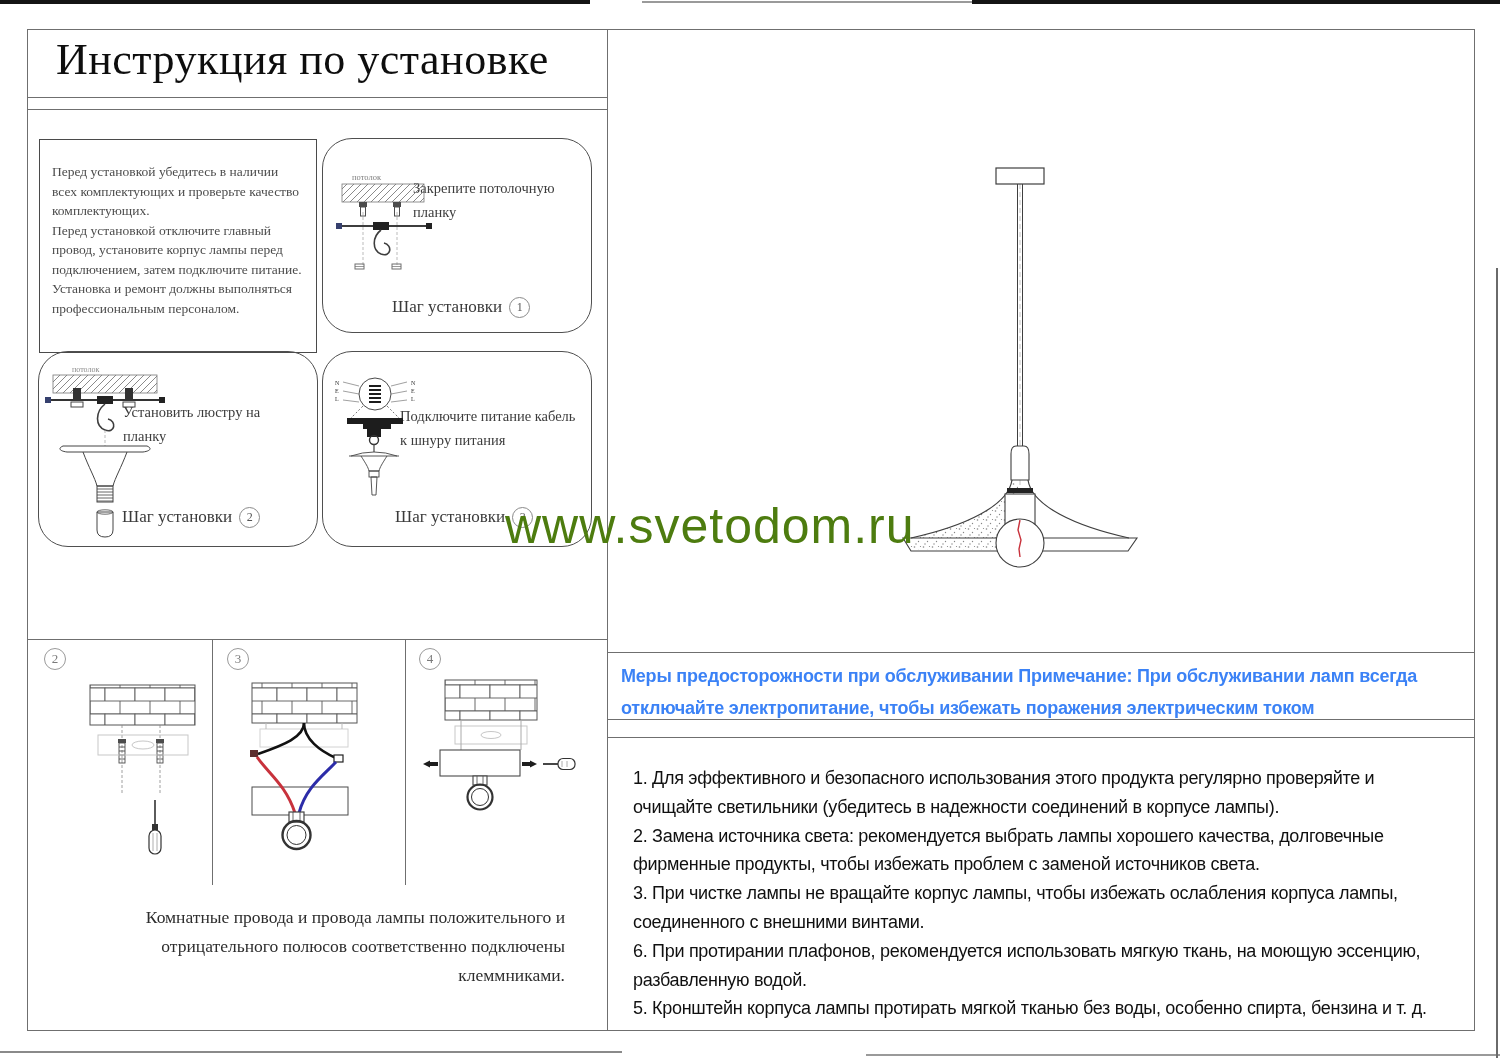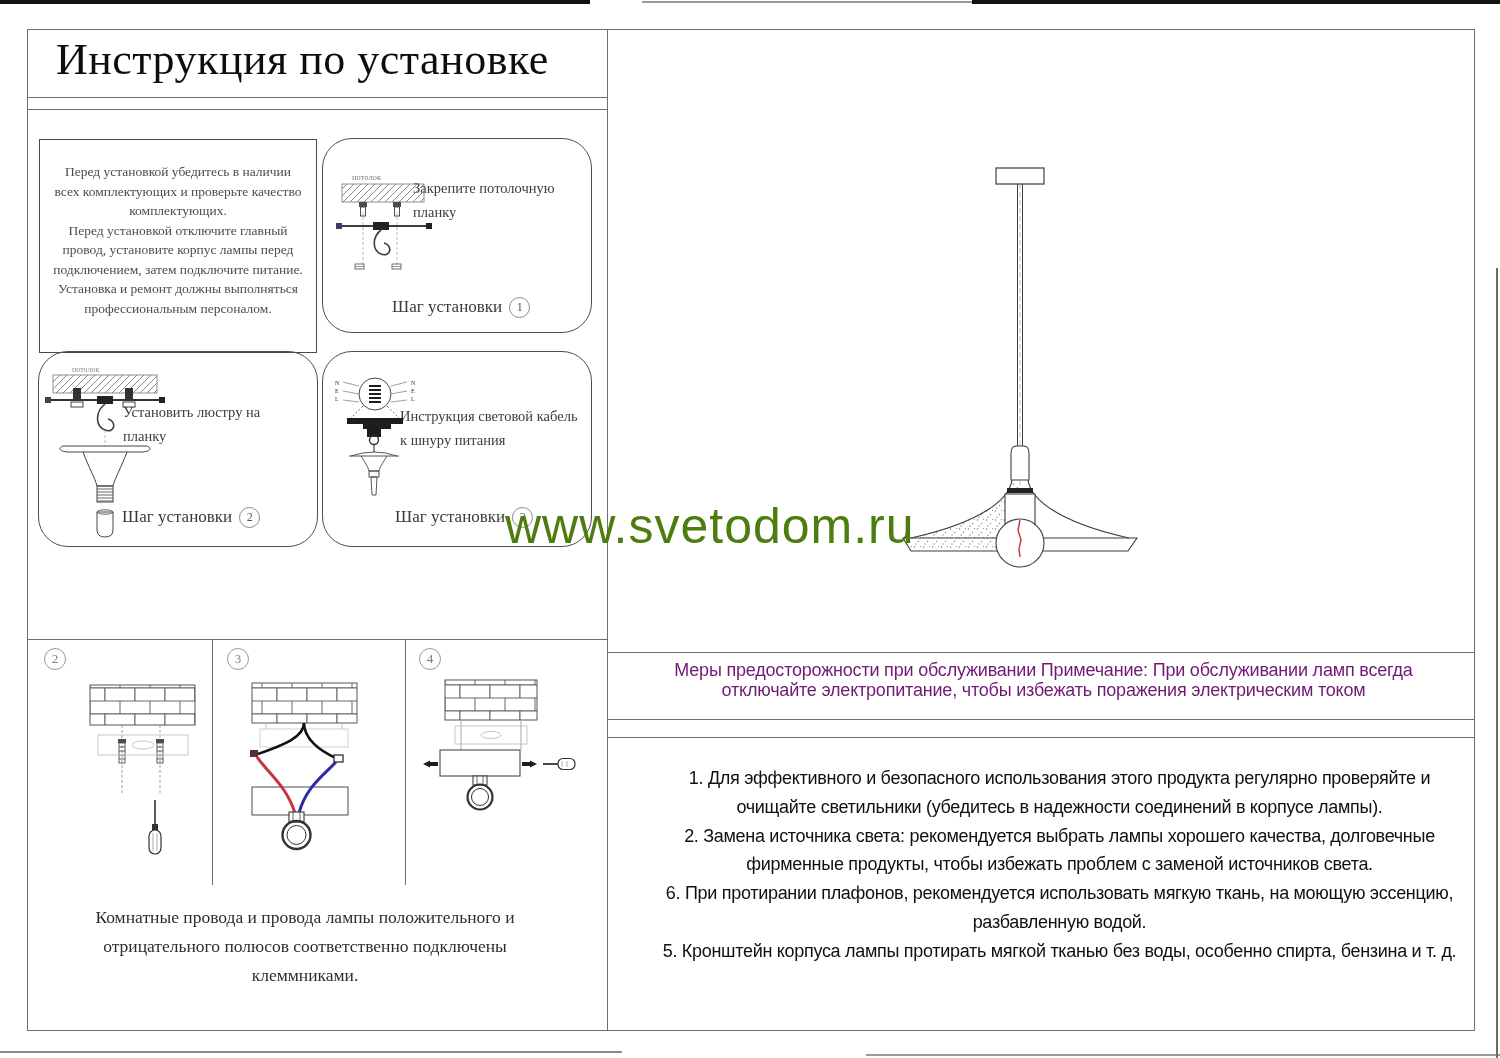--- a/index.html
+++ b/index.html
@@ -1,38 +1,38 @@
 <!DOCTYPE html>
 <html><head>
 <meta charset="utf-8">
 <style>
   html,body{margin:0;padding:0;background:#fff;}
   #page{position:relative;width:1500px;height:1058px;background:#ffffff;
         font-family:"Liberation Serif","DejaVu Serif",serif;overflow:hidden;}
-  .abs{position:absolute;text-align:center;}
+  .abs{position:absolute;}
   .hline{position:absolute;height:1px;background:#6f6f6f;}
   .vline{position:absolute;width:1px;background:#6f6f6f;}
   .frame{position:absolute;border:1px solid #6f6f6f;}
   #title{left:56px;top:34px;font-size:44px;color:#0e0e0e;letter-spacing:.5px;}
   #warnbox{left:39px;top:139px;width:252px;height:168px;border:1px solid #4a4a4a;
            padding:22px 12px;font-size:13.5px;line-height:19.5px;color:#4c4c4c;white-space:pre-line;}
   .stepbox{position:absolute;border:1px solid #4f4f4f;border-radius:30px;}
   .caption{position:absolute;font-size:14.5px;line-height:24px;color:#3c3c3c;white-space:pre-line;}
   .steplabel{position:absolute;font-size:17px;color:#3a3a3a;display:flex;align-items:flex-start;gap:7px;}
   .circnum{display:inline-block;width:19px;height:19px;border:1px solid #8a8a8a;border-radius:50%;
            font-size:12px;line-height:19px;text-align:center;color:#555;}
   .panelnum{position:absolute;width:20px;height:20px;border:1px solid #9a9a9a;border-radius:50%;
             font-size:13px;line-height:20px;text-align:center;color:#7a7a7a;}
-  #bottom-note{left:45px;top:903px;width:520px;text-align:center;font-size:17.5px;
+  #bottom-note{left:45px;top:903px;width:520px;text-align:right;font-size:17.5px;
                line-height:29px;color:#2d2d2d;white-space:pre-line;}
   #watermark{left:505px;top:497px;font-family:"Liberation Sans","DejaVu Sans",sans-serif;
              font-weight:normal;font-size:50px;color:#4d7c0f;letter-spacing:1px;z-index:4;pointer-events:none;}
   .sans{font-family:"Liberation Sans","DejaVu Sans",sans-serif;}
-  #precaution{left:621px;top:660px;width:845px;font-size:18px;line-height:20px;color:#701a75;
-              letter-spacing:-0.2px;white-space:pre-line;}
+  #precaution{left:621px;top:660px;width:845px;font-size:18px;line-height:32px;color:#3b82f6;
+              letter-spacing:-0.2px;white-space:pre-line;font-weight:bold;}
   #carelist{left:621px;top:752px;width:853px;font-size:18px;line-height:28.8px;color:#101010;
             letter-spacing:-0.3px;list-style:none;margin:12px;padding:0;}
   #carelist li{white-space:pre-line;}
   svg{position:absolute;overflow:visible;}
   svg text{font-family:"Liberation Serif","DejaVu Serif",serif;}
 </style>
 </head>
 <body>
 
 <div id="page">
@@ -77,21 +77,21 @@
 профессиональным персоналом.</div>
 
   <div class="stepbox" style="left:322px;top:138px;width:268px;height:193px;"></div>
   <div class="stepbox" style="left:38px;top:351px;width:278px;height:194px;"></div>
   <div class="stepbox" style="left:322px;top:351px;width:268px;height:194px;"></div>
 
   <div class="caption" style="left:413px;top:176px;width:165px;">Закрепите потолочную
 планку</div>
   <div class="caption" style="left:123px;top:400px;width:165px;">Установить люстру на
 планку</div>
-  <div class="caption" style="left:400px;top:404px;width:185px;">Инструкция световой кабель
+  <div class="caption" style="left:400px;top:404px;width:185px;">Подключите питание кабель
 к шнуру питания</div>
 
   <div class="steplabel" style="left:392px;top:297px;">
     <span>Шаг установки</span>
     <span class="circnum">1</span>
   </div>
   <div class="steplabel" style="left:122px;top:507px;">
     <span>Шаг установки</span>
     <span class="circnum">2</span>
   </div>
@@ -287,20 +287,22 @@
   <div class="abs sans" id="precaution">Меры предосторожности при обслуживании Примечание: При обслуживании ламп всегда
 отключайте электропитание, чтобы избежать поражения электрическим током</div>
   <div class="hline" style="left:608px;top:719px;width:866px;"></div>
   <div class="hline" style="left:608px;top:737px;width:866px;"></div>
 
   <ul class="abs sans" id="carelist">
     <li>1. Для эффективного и безопасного использования этого продукта регулярно проверяйте и
 очищайте светильники (убедитесь в надежности соединений в корпусе лампы).</li>
     <li>2. Замена источника света: рекомендуется выбрать лампы хорошего качества, долговечные
 фирменные продукты, чтобы избежать проблем с заменой источников света.</li>
+    <li>3. При чистке лампы не вращайте корпус лампы, чтобы избежать ослабления корпуса лампы,
+соединенного с внешними винтами.</li>
     <li>6. При протирании плафонов, рекомендуется использовать мягкую ткань, на моющую эссенцию,
 разбавленную водой.</li>
     <li>5. Кронштейн корпуса лампы протирать мягкой тканью без воды, особенно спирта, бензина и т. д.</li>
   </ul>
 
   <div class="abs" style="left:0;top:1051px;width:622px;height:2px;background:#8a8a8a;"></div>
   <div class="abs" style="left:866px;top:1054px;width:634px;height:2px;background:#9a9a9a;"></div>
   <div class="abs" style="left:1496px;top:268px;width:2px;height:790px;background:#6a6a6a;"></div>
 
 </div>

